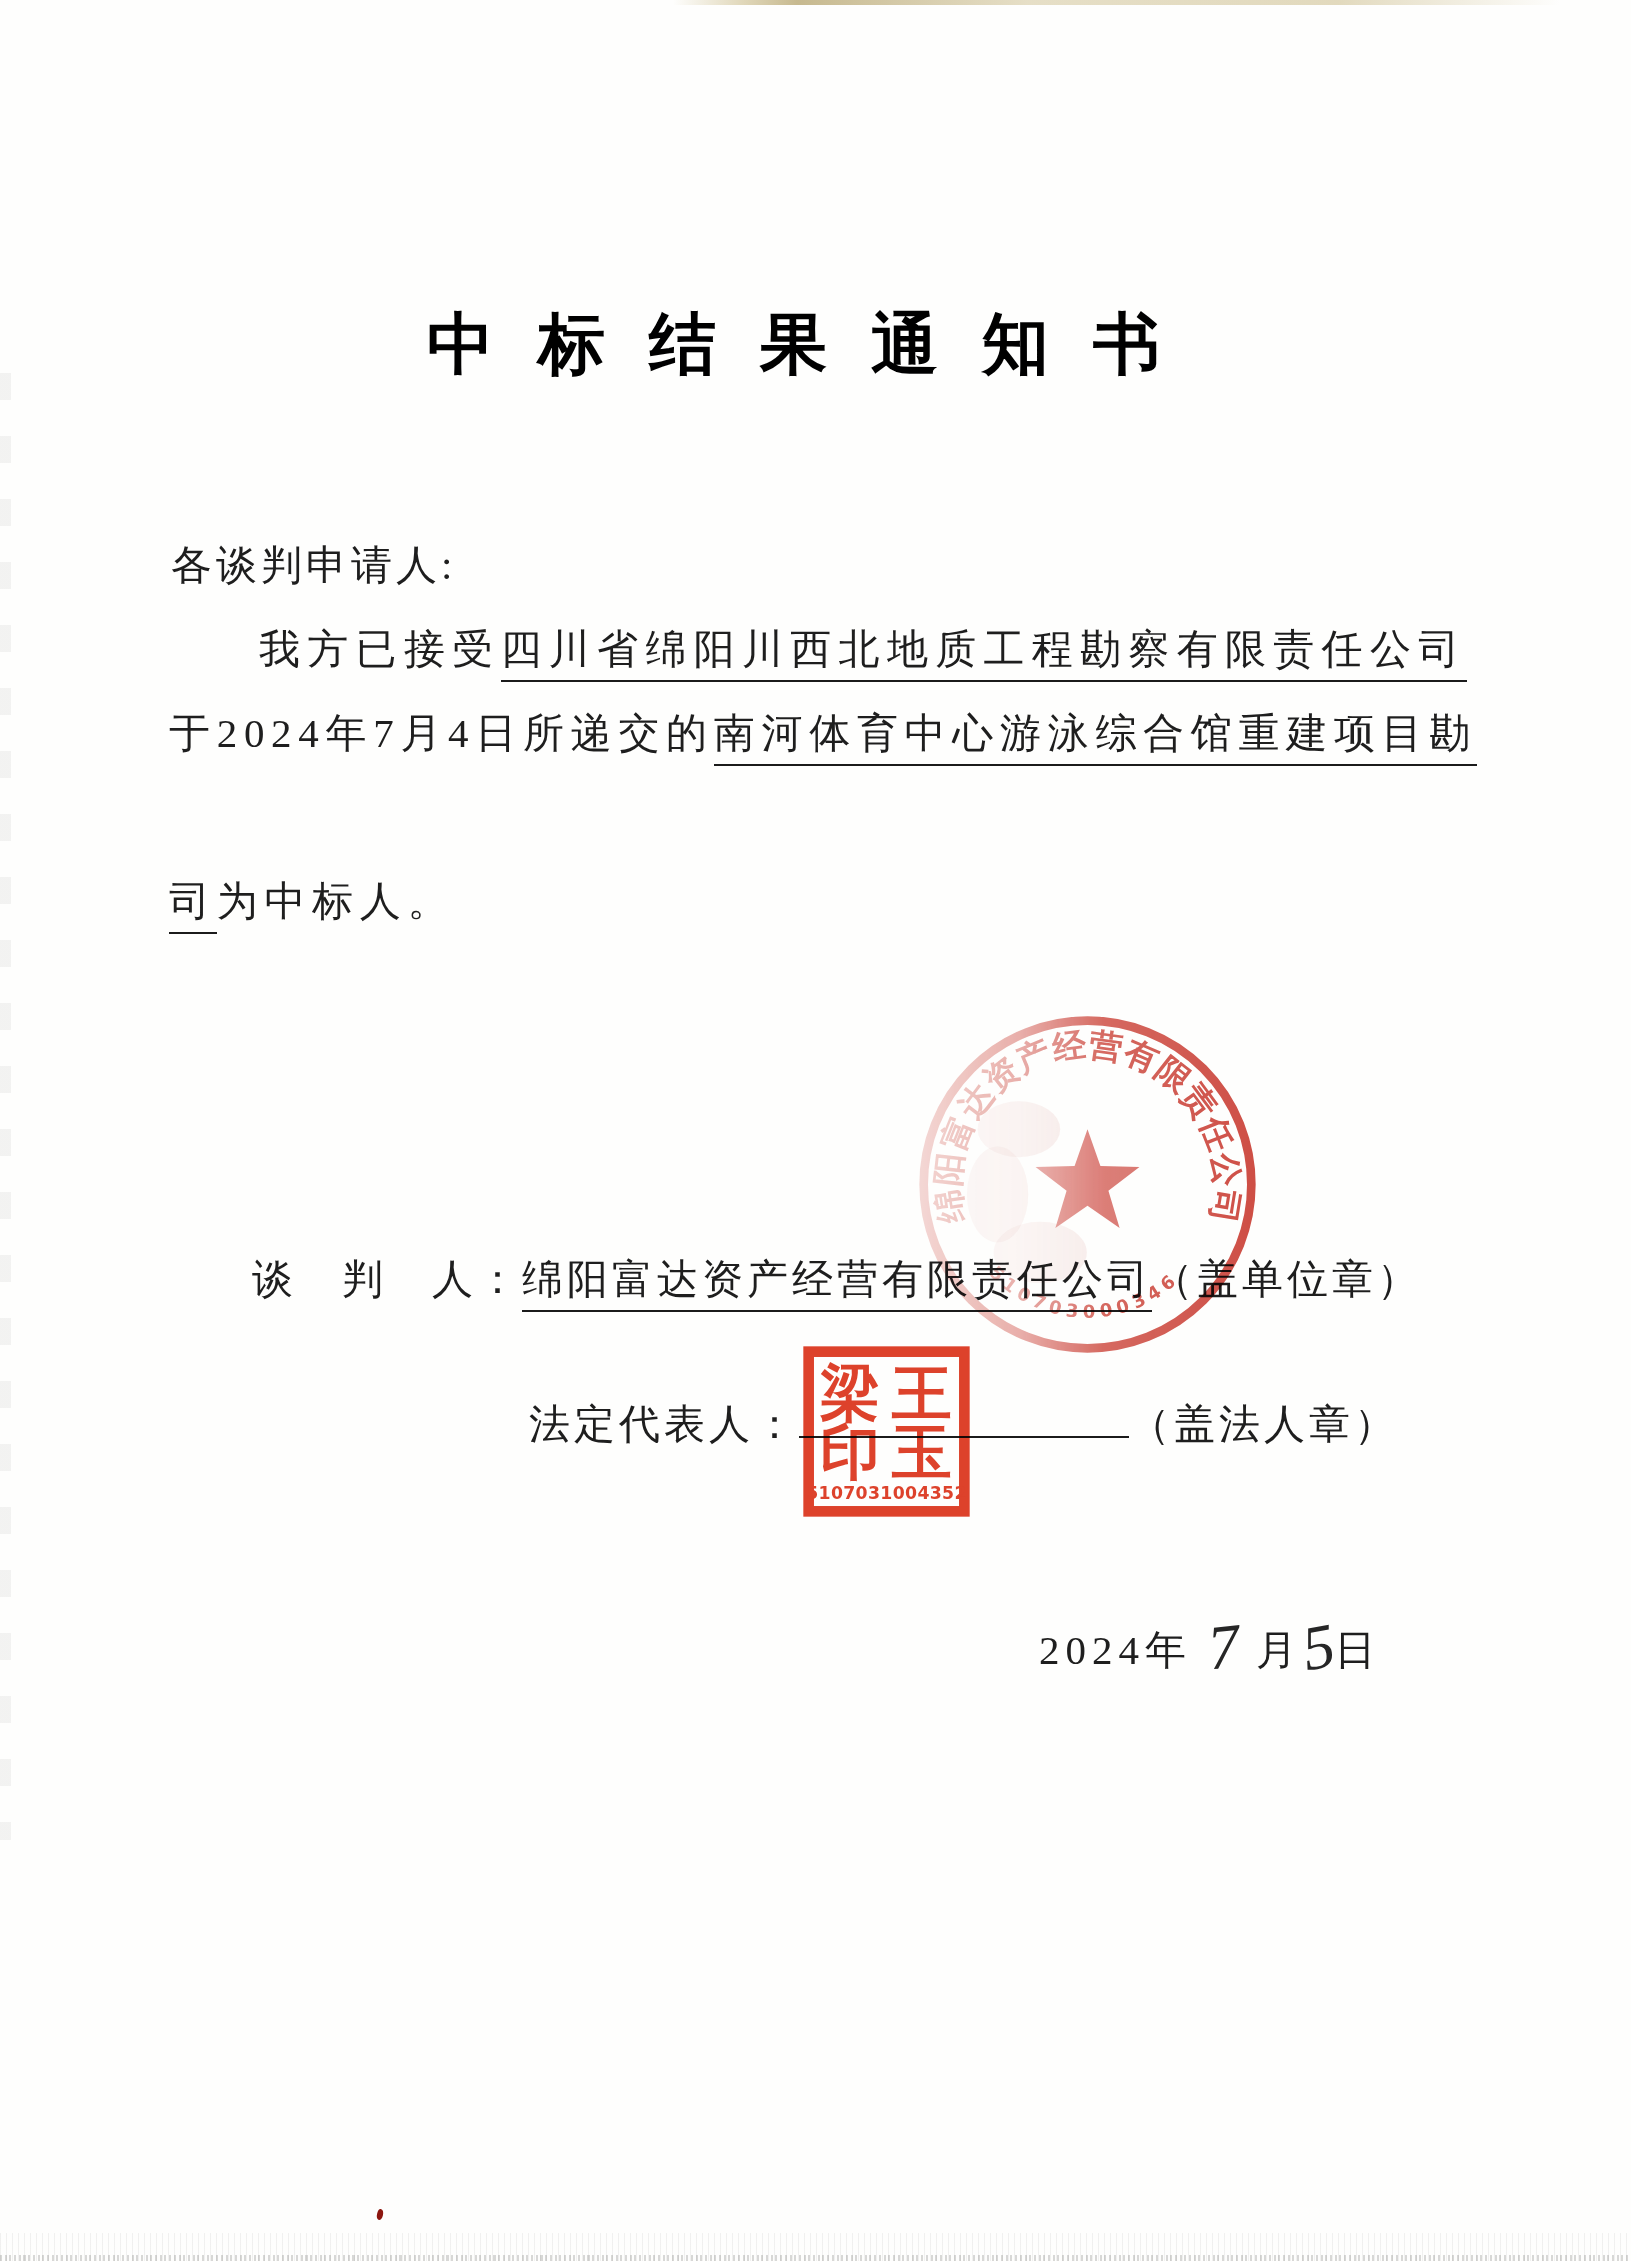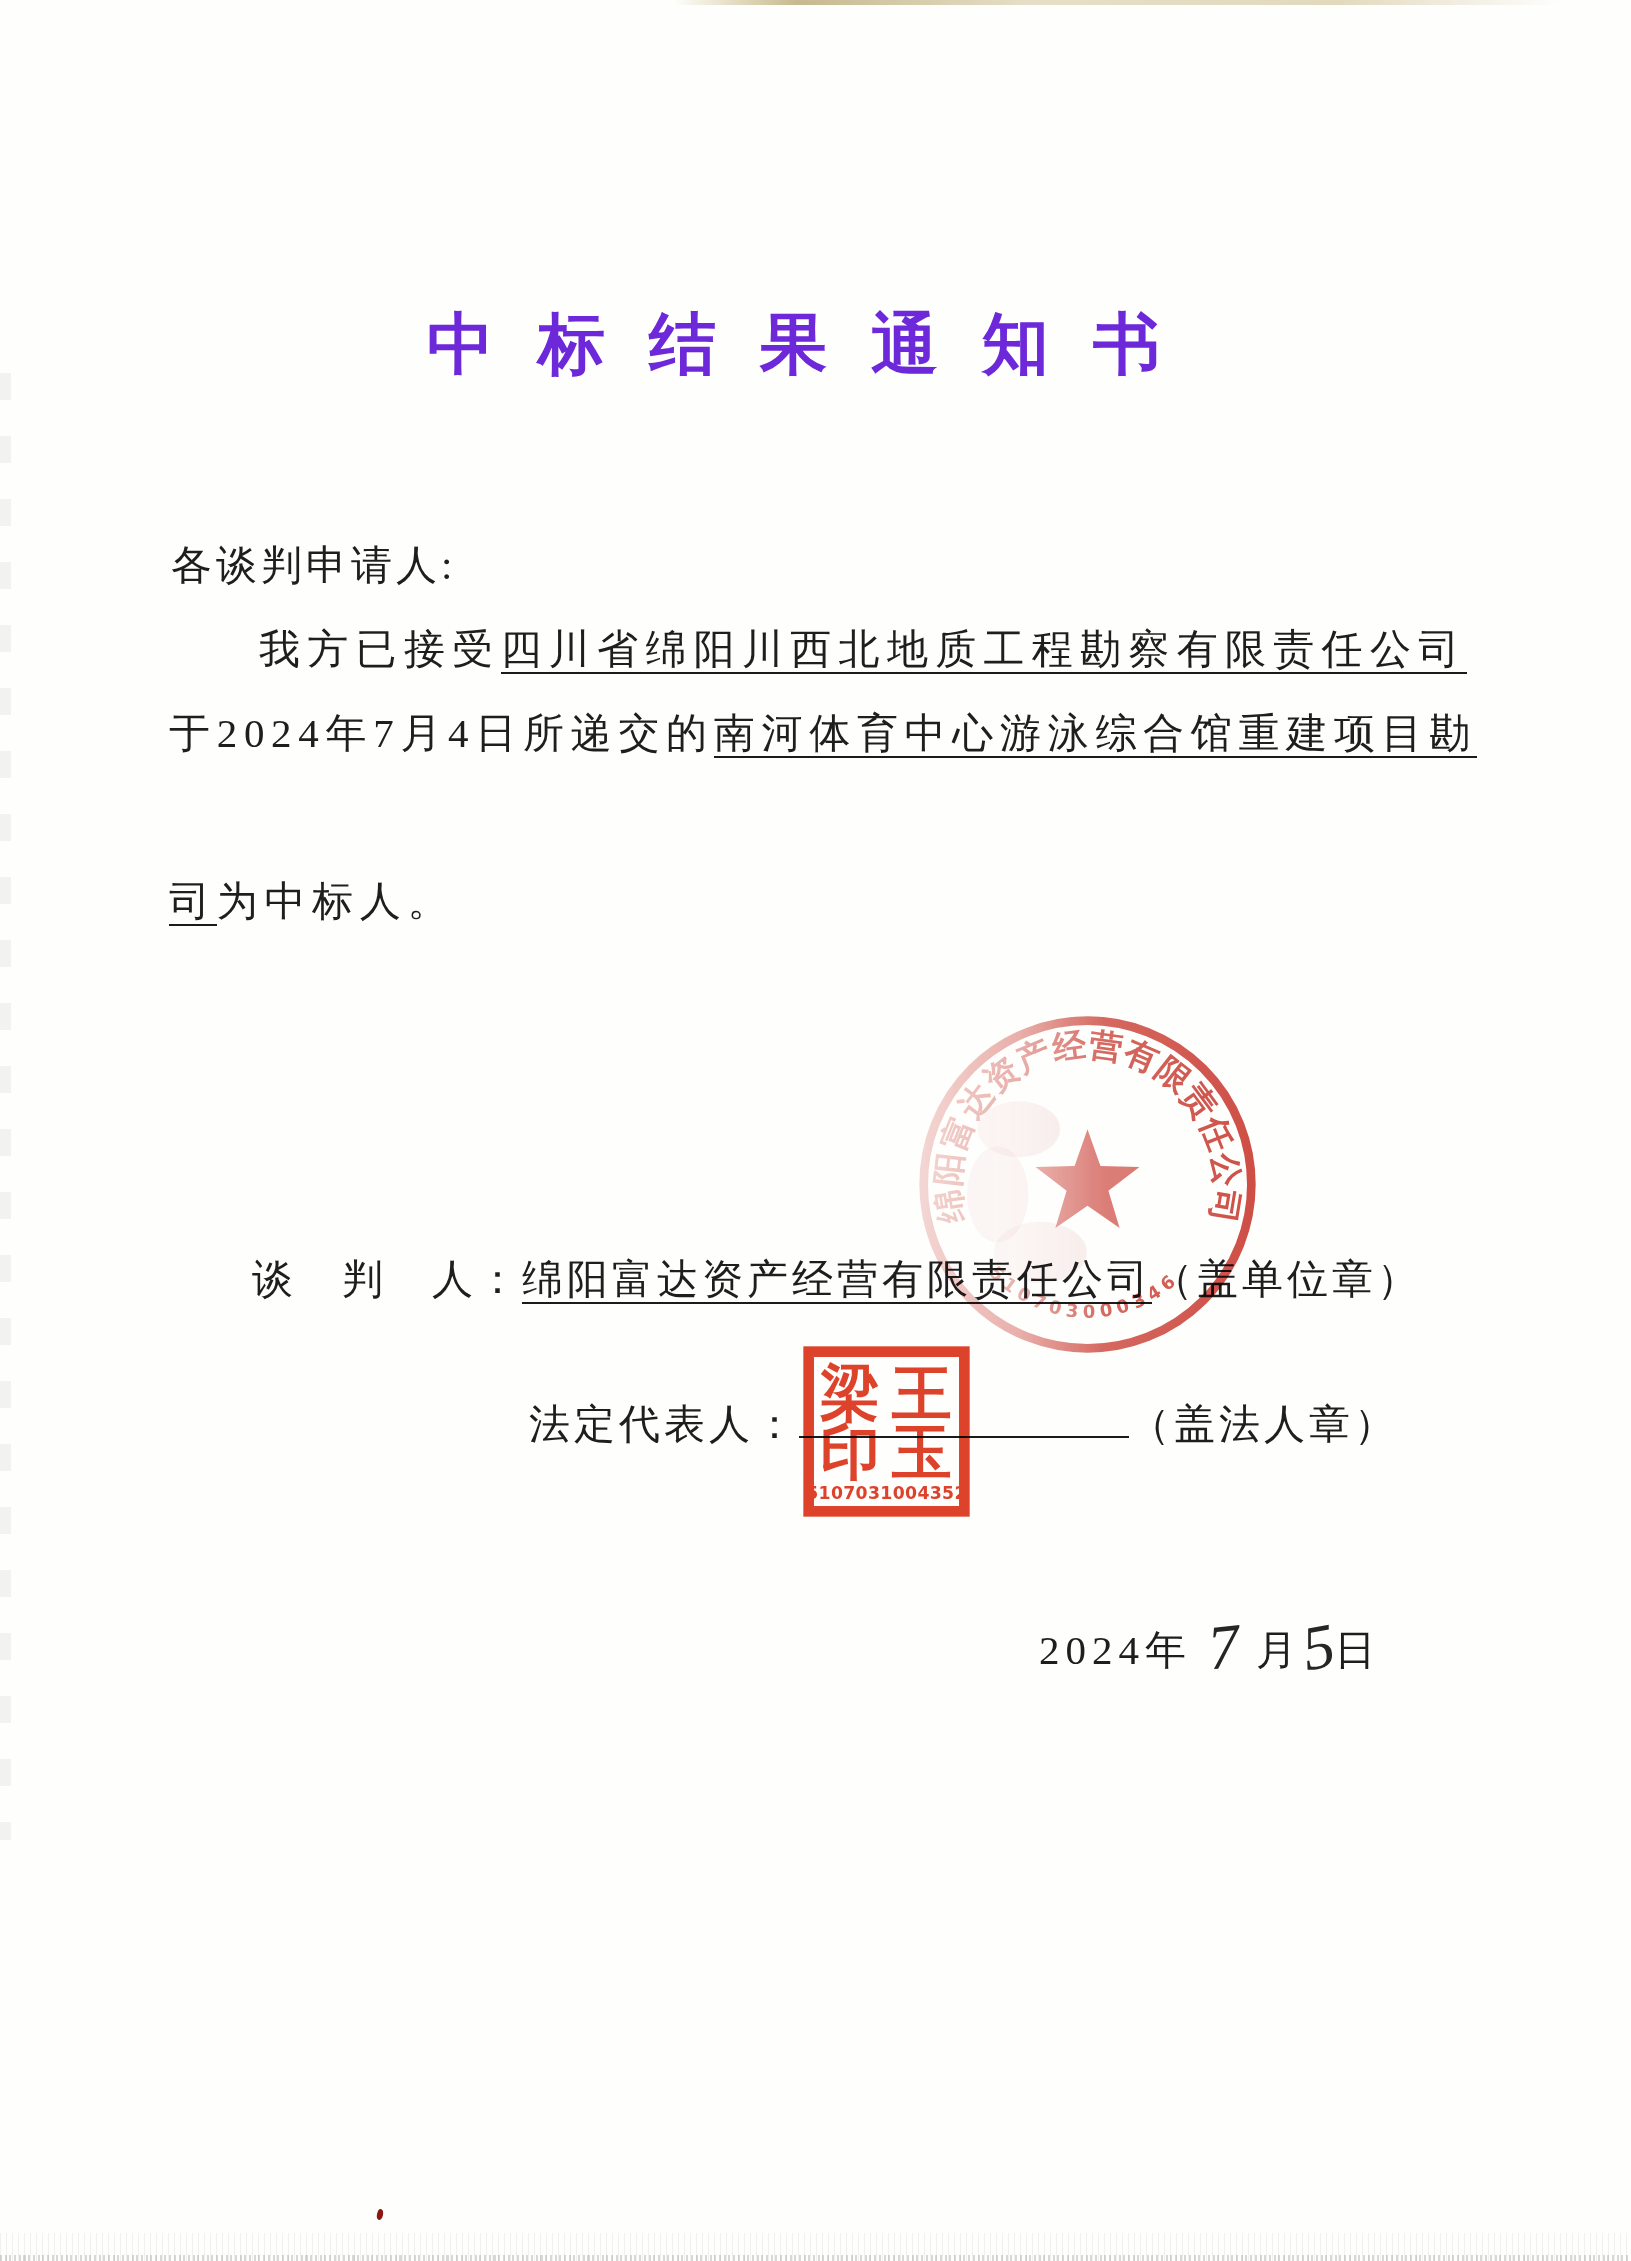--- a/index.html
+++ b/index.html
@@ -20,26 +20,26 @@
     letter-spacing:6.7px;
     color:#1e1e1e;
   }
   .title{
     position:absolute;
     left:427px;top:299px;
     font-family:"Liberation Sans","DejaVu Sans",sans-serif;
     font-weight:700;
     font-size:67px;
     letter-spacing:44px;
-    color:#6d28d9;
+    color:#000000;
     white-space:pre;
   }
   .u{
     border-bottom:2.7px solid #1b1b1b;
-    padding-bottom:0;
+    padding-bottom:8px;
   }
   .blank-underline{
     display:inline-block;
     width:330px;
     border-bottom:2.7px solid #1b1b1b;
     height:40px;
     vertical-align:baseline;
   }
   .hand{
     font-style:italic;

